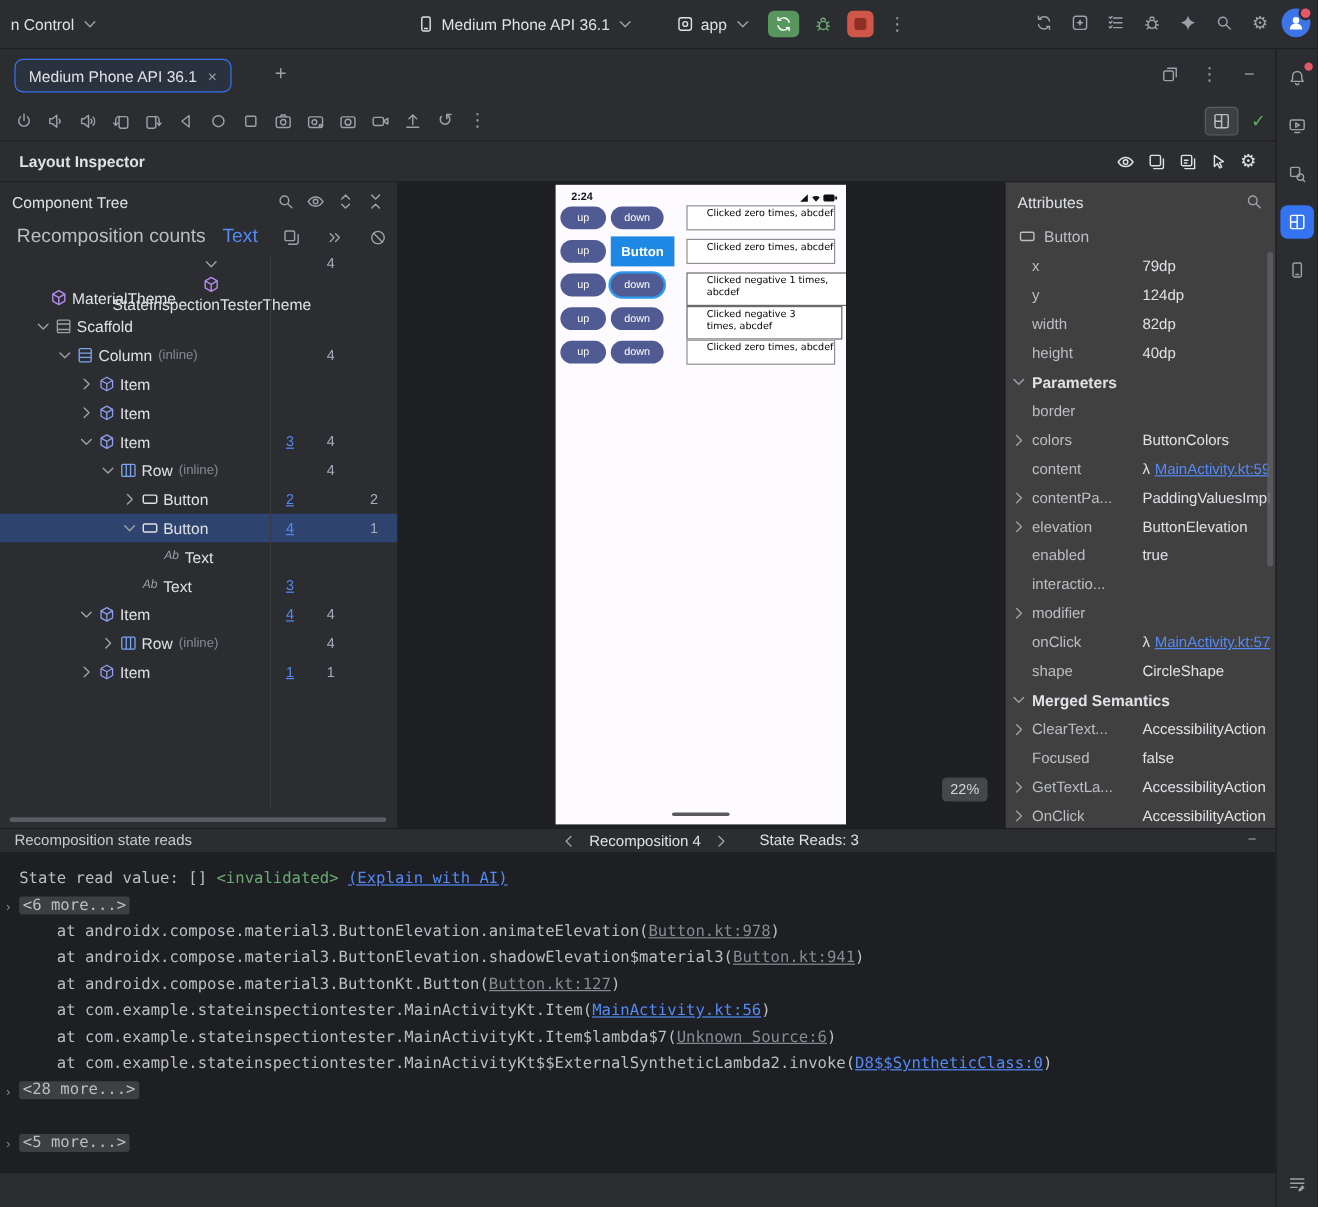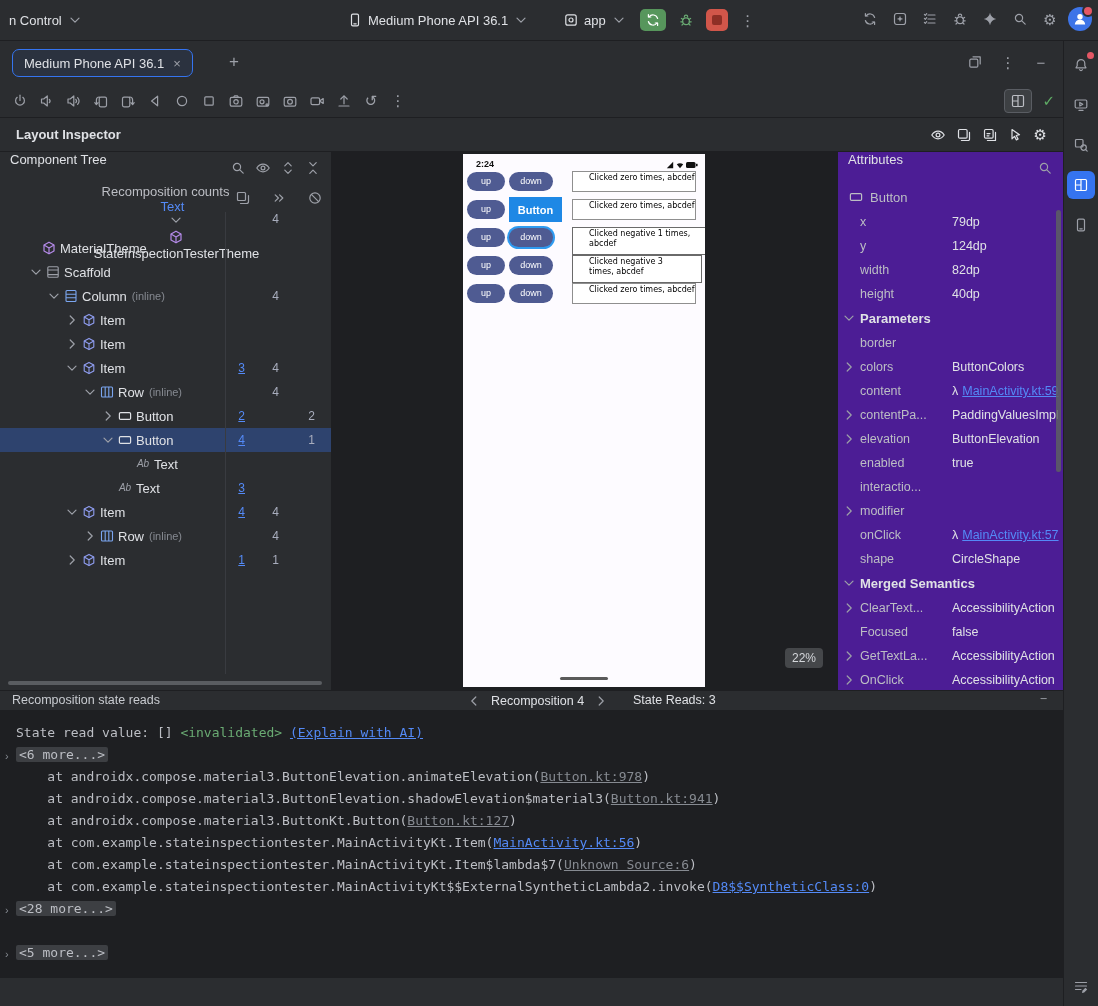--- a/index.html
+++ b/index.html
@@ -43,26 +43,26 @@
   .emu-check{color:#5fad65;font-size:15px;font-weight:bold;cursor:pointer;}
 
   
   .liheader{position:absolute;top:118px;left:0;width:1063px;height:34px;border-bottom:1px solid #1e1f22;background:#2b2d30;
             display:flex;align-items:center;padding:0 16px;box-sizing:border-box;}
   .li-title{font-weight:bold;}
   #li-icons{margin-left:auto;display:flex;gap:10px;}
 
   
   .main{position:absolute;top:152px;left:0;width:1063px;height:538px;display:flex;}
-  .panel-head{height:32px;display:flex;padding:0 10px;}
+  .panel-head{height:32px;display:flex;align-items:center;padding:0 10px;}
   .ph-icons{margin-left:auto;display:flex;gap:9px;color:#9da0a8;}
 
   
   .tree-panel{position:relative;width:332px;flex:0 0 332px;border-right:1px solid #1e1f22;box-sizing:border-box;background:#2b2d30;}
-  .tree-toolbar{height:28px;display:flex;align-items:center;padding:0 14px;position:relative;color:#bcbec4;font-size:13px;flex-direction:column;}
+  .tree-toolbar{height:28px;display:flex;align-items:center;padding:0 14px;position:relative;color:#bcbec4;font-size:16px;}
   .reset-link{color:#548af7;margin-left:14px;cursor:pointer;}
   .tt-ic{position:absolute;top:6px;color:#9da0a8;}
   .tt-ic.i1{right:80px;} .tt-ic.i2{right:44px;} .tt-ic.i3{right:8px;}
   #tree-rows{position:relative;}
   .tree-row{height:24px;display:flex;align-items:center;position:relative;cursor:pointer;white-space:nowrap;}
   .tree-row.selected{background:#2e436e;}
   .chev{width:16px;flex:0 0 16px;color:#9da0a8;}
   .node-ic{width:18px;flex:0 0 18px;}
   .tree-label{margin-left:2px;}
   .tree-suffix{color:#868a91;font-size:11px;margin-left:5px;}
@@ -81,21 +81,21 @@
   .pill{position:absolute;background:#4f5b92;color:#fff;font-size:9px;height:19px;line-height:19px;text-align:center;border-radius:10px;cursor:pointer;}
   .pill.sel{box-shadow:0 0 0 2px #2f9bf0;}
   .pbox{position:absolute;background:#fff;border:1px solid #8f8f8f;font-size:8px;color:#000;padding:1px 16px;box-sizing:border-box;line-height:1.3;overflow:hidden;font-family:"DejaVu Sans",sans-serif;cursor:pointer;margin-left:15px;}
   .pbox.nowrap{white-space:nowrap;}
   .pbox.tall{border-color:#6a6a6a;}
   .hoverlabel{position:absolute;background:#1e88e5;color:#fff;font-weight:bold;font-size:11px;display:flex;align-items:center;justify-content:center;cursor:pointer;}
   .gesture{position:absolute;bottom:7px;left:50%;transform:translateX(-50%);width:48px;height:3px;background:#5a5a5a;border-radius:2px;}
   .zoom-badge{position:absolute;right:14px;bottom:22px;background:#45474a;color:#d5d7db;font-size:12px;padding:3px 7px;border-radius:4px;}
 
   
-  .attrs-panel{position:relative;flex:1;background:#4c1d95;overflow:hidden;}
+  .attrs-panel{position:relative;flex:1;background:#404040;overflow:hidden;}
   .attr-comp{height:26px;display:flex;align-items:center;gap:6px;padding:0 10px;color:#bcbec4;}
   .attr-row{height:24px;display:flex;align-items:center;position:relative;padding-left:22px;cursor:default;}
   .attr-chev{position:absolute;left:3px;top:4px;color:#9da0a8;cursor:pointer;}
   .attr-key{flex:0 0 92px;width:92px;color:#bcbec4;font-size:12.5px;overflow:hidden;white-space:nowrap;}
   .attr-val{color:#dfe1e5;font-size:12.5px;white-space:nowrap;display:flex;align-items:center;gap:4px;}
   .alink{color:#548af7;text-decoration:underline;cursor:pointer;}
   .lambda{color:#dfe1e5;}
   .attr-section{height:25px;display:flex;align-items:center;padding-left:22px;font-weight:bold;position:relative;}
   .attr-scroll{position:absolute;right:2px;top:58px;width:5px;height:262px;background:#5d5f63;border-radius:3px;opacity:.85;cursor:pointer;}
 

